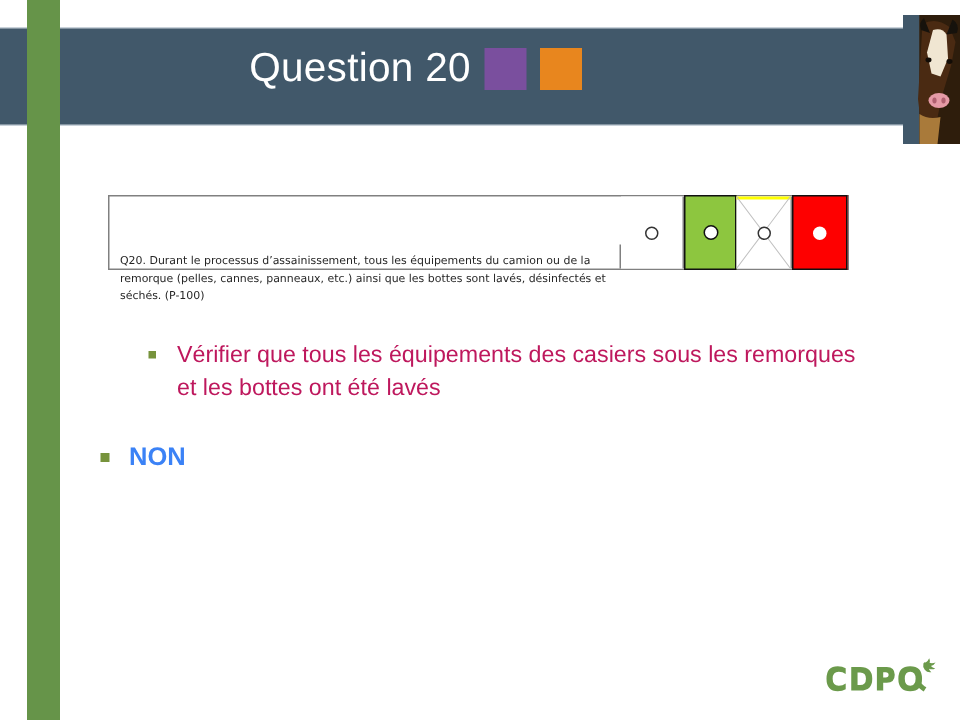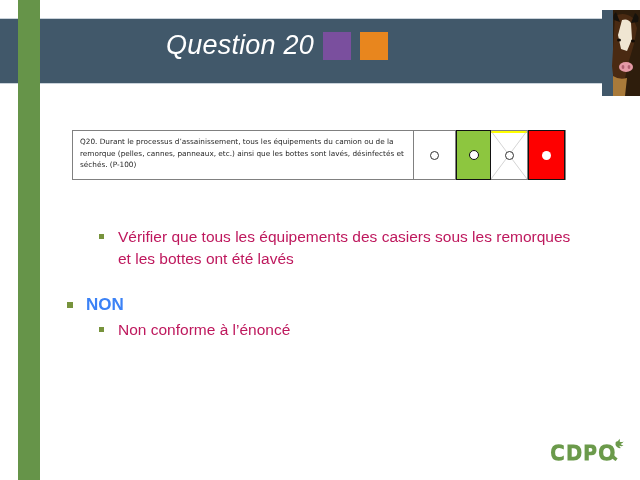--- a/index.html
+++ b/index.html
@@ -41,21 +41,20 @@
     top: 28px;
     width: 640px;
     text-align: center;
     color: #ffffff;
     font-size: 27px;
     letter-spacing: 0.2px;
     line-height: 34px;
     white-space: nowrap;
     padding-right: 86px;
     box-sizing: border-box;
-    font-style: italic;
   }
   .sq {
     display: inline-block;
     width: 28px;
     height: 28px;
     vertical-align: -6px;
     margin-left: 9px;
   }
   .sq-purple { background: #7a4f9e; }
   .sq-orange { background: #e8861e; }
@@ -96,20 +95,21 @@
   }
   .q-text-cell {
     width: 341px;
     box-sizing: border-box;
     border-right: 1px solid #808080;
     padding: 5px 7px 4px 7px;
     font-size: 7.3px;
     line-height: 11.6px;
     color: #262626;
     font-family: "DejaVu Sans", sans-serif;
+    margin-top: 32px;
   }
   .opt-cell {
     position: relative;
     box-sizing: border-box;
     display: flex;
     align-items: center;
     justify-content: center;
   }
   .opt-1 { width: 42px; border-right: 1px solid #808080; background:#ffffff; }
   .opt-2 { width: 35px; background: #8dc63f; border-left: 1px solid #111; border-right: 1px solid #111;
@@ -270,24 +270,20 @@
     <div class="gap-a"></div>
 
 
     <div class="gap-b"></div>
 
     <div class="lvl1 non">
       <span class="bsq"></span>
       <span>NON</span>
     </div>
 
-    <div class="lvl2">
-      <span class="bsq"></span>
-      <span>Non conforme à l’énoncé</span>
-    </div>
   </div>
 
   <div class="logo">
     <svg width="84" height="30" viewBox="0 0 84 30">
       <g fill="#6b9a4b">
         <path d="M16.5 6.2 q-7.5 0 -7.5 8.3 q0 8.3 7.5 8.3 q3.1 0 5.3 -1.3 l0 -3.9 q-2 1.5 -4.6 1.5 q-4.1 0 -4.1 -4.6 q0 -4.6 4.1 -4.6 q2.6 0 4.6 1.5 l0 -3.9 q-2.2 -1.3 -5.3 -1.3 z"></path>
         <path d="M25.5 6.6 l0 15.8 l6.1 0 q7.9 0 7.9 -7.9 q0 -7.9 -7.9 -7.9 z m4.2 3.7 l1.7 0 q3.9 0 3.9 4.2 q0 4.2 -3.9 4.2 l-1.7 0 z"></path>
         <path d="M42.6 6.6 l0 15.8 l4.2 0 l0 -5.2 l2.4 0 q5.3 0 5.3 -5.3 q0 -5.3 -5.3 -5.3 z m4.2 3.5 l1.7 0 q1.9 0 1.9 1.8 q0 1.8 -1.9 1.8 l-1.7 0 z"></path>
         <path d="M64.8 6.2 q-7.9 0 -7.9 8.3 q0 8.3 7.9 8.3 q7.9 0 7.9 -8.3 q0 -8.3 -7.9 -8.3 z m0 3.7 q3.6 0 3.6 4.6 q0 4.6 -3.6 4.6 q-3.6 0 -3.6 -4.6 q0 -4.6 3.6 -4.6 z"></path>
         <path d="M67.6 17.6 l3.3 3.3 q1.4 1.4 2.9 2.1 l1.8 -2.8 q-1.3 -0.6 -2.4 -1.7 l-3.2 -3.2 z"></path>

